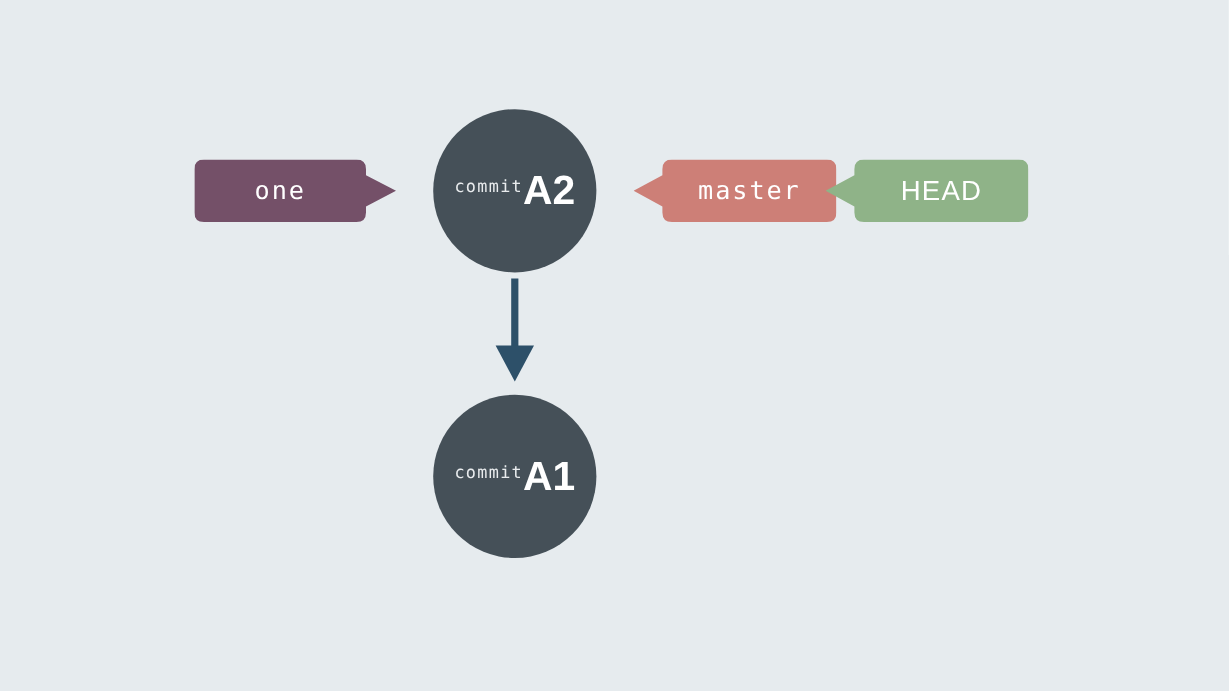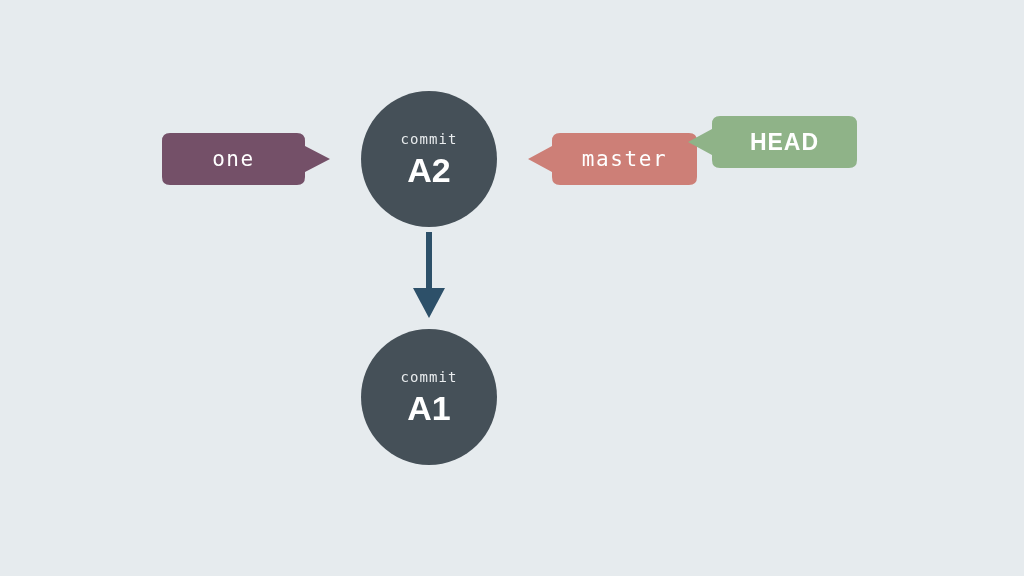--- a/index.html
+++ b/index.html
@@ -21,21 +21,21 @@
   }
 
   
   .commit-node {
     position: absolute;
     width: 136px;
     height: 136px;
     border-radius: 50%;
     background: #455058;
     display: flex;
-    flex-direction: column;
+    flex-direction: row;
     align-items: center;
     justify-content: center;
     box-sizing: border-box;
   }
   .commit-kind {
     font-family: "DejaVu Sans Mono", "Liberation Mono", monospace;
     font-size: 14px;
     letter-spacing: 1.1px;
     color: #e9ecee;
     line-height: 1;
@@ -97,21 +97,21 @@
 
   
   #label-one { left: 162px; top: 133px; width: 170px; }
   #label-one .ref-text { left: 0; width: 143px; }
 
   
   #label-master { left: 528px; top: 133px; width: 169px; }
   #label-master .ref-text { left: 24px; width: 145px; }
 
   
-  #label-head { left: 688px; top: 116px; width: 169px; font-weight: bold; }
+  #label-head { left: 688px; top: 133px; width: 169px; }
   #label-head .ref-text { left: 24px; width: 145px; }
 </style>
 </head>
 <body>
 
 <div id="canvas">
 
   <div class="commit-node" id="node-a2">
     <div class="commit-kind">commit</div>
     <div class="commit-id">A2</div>

